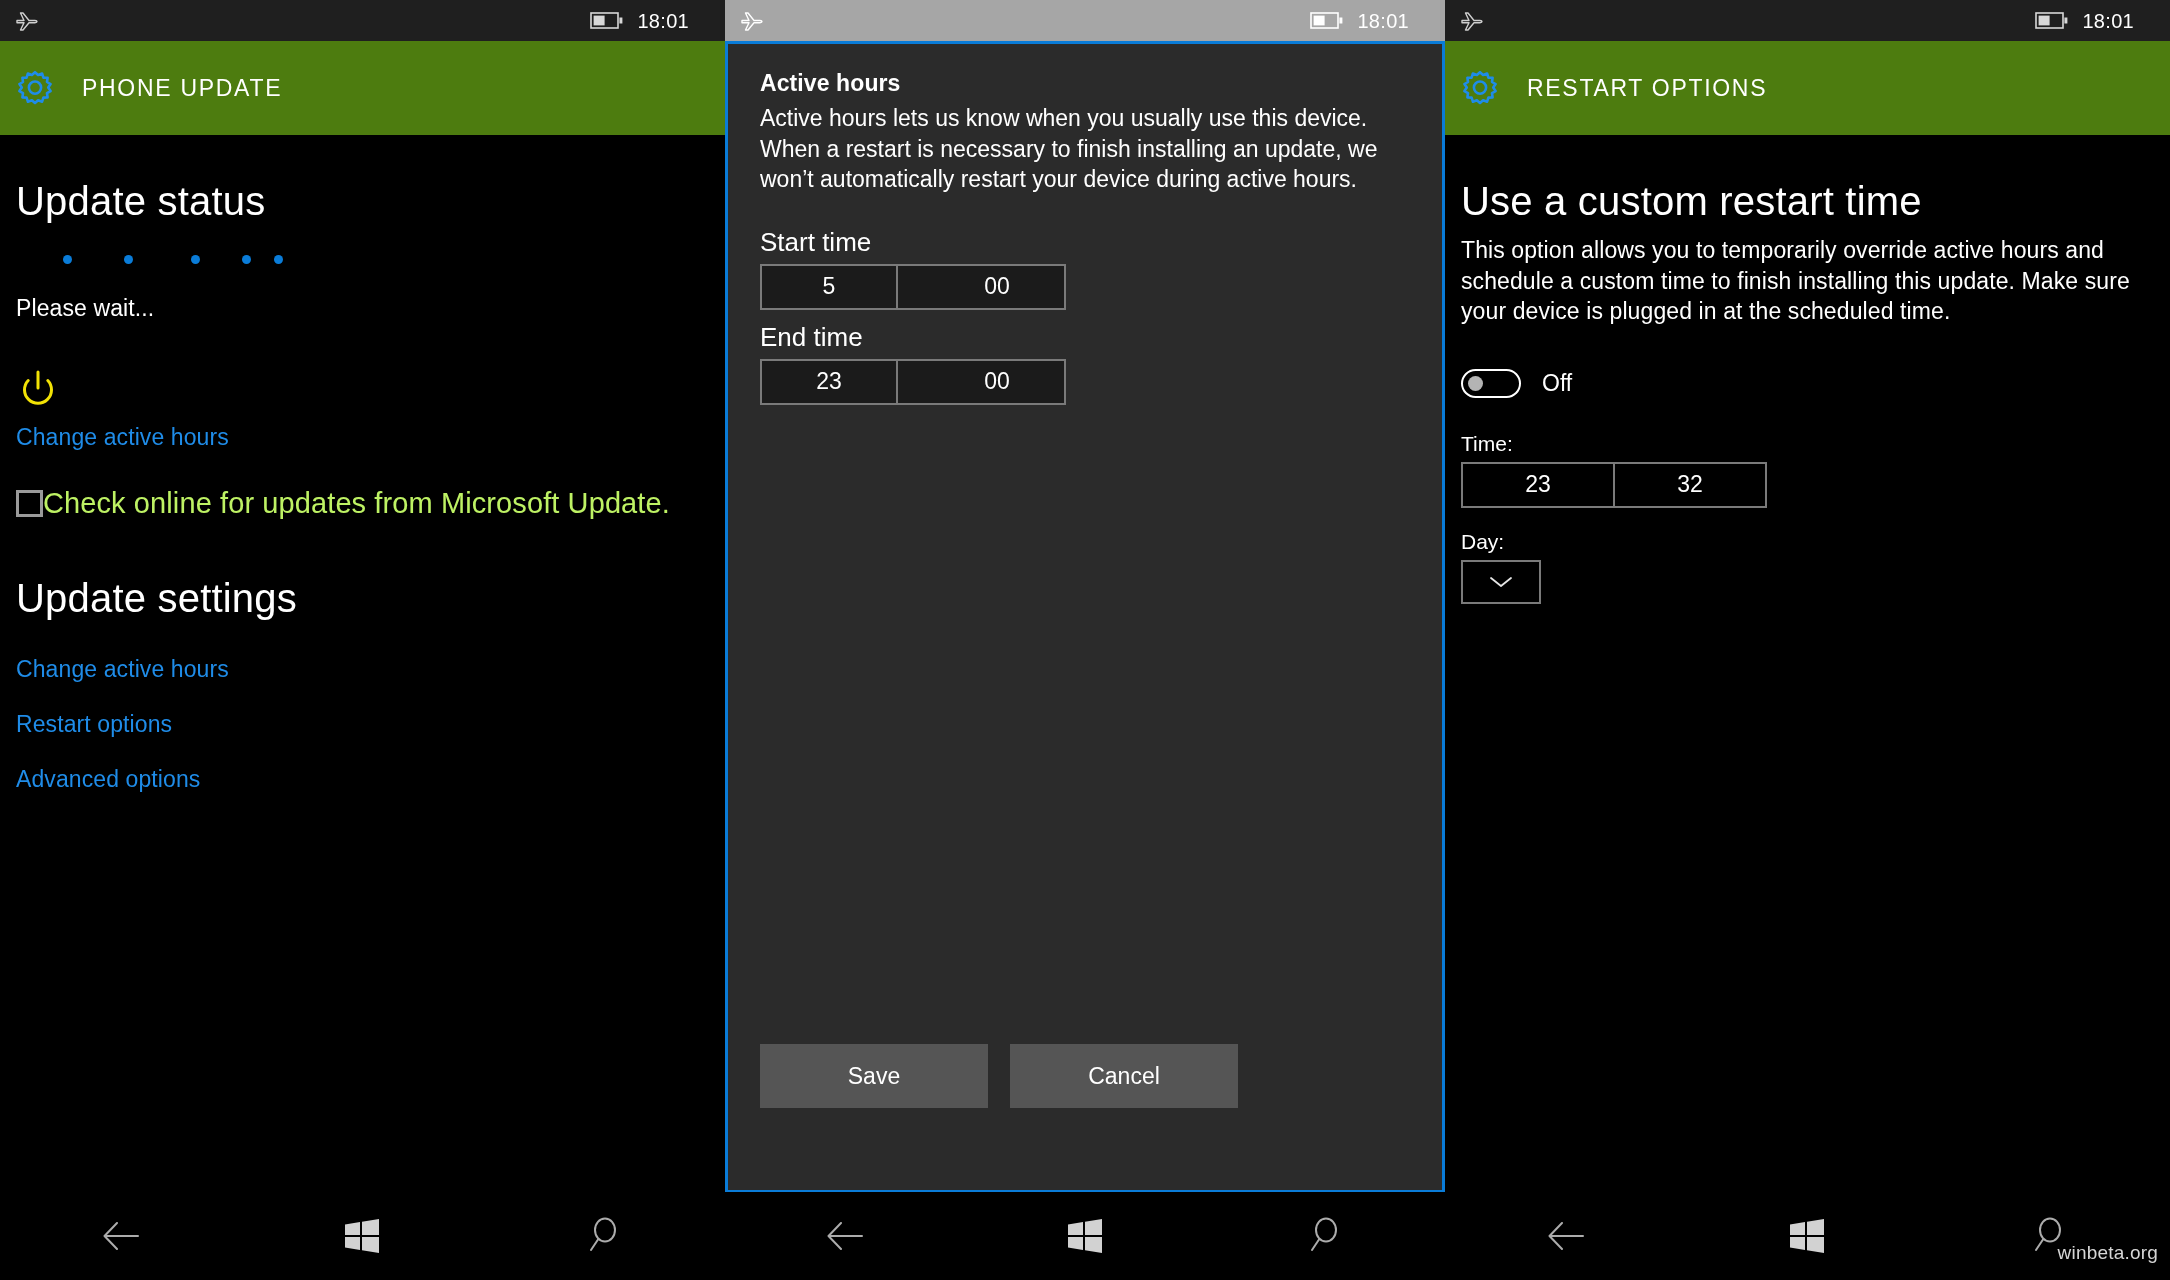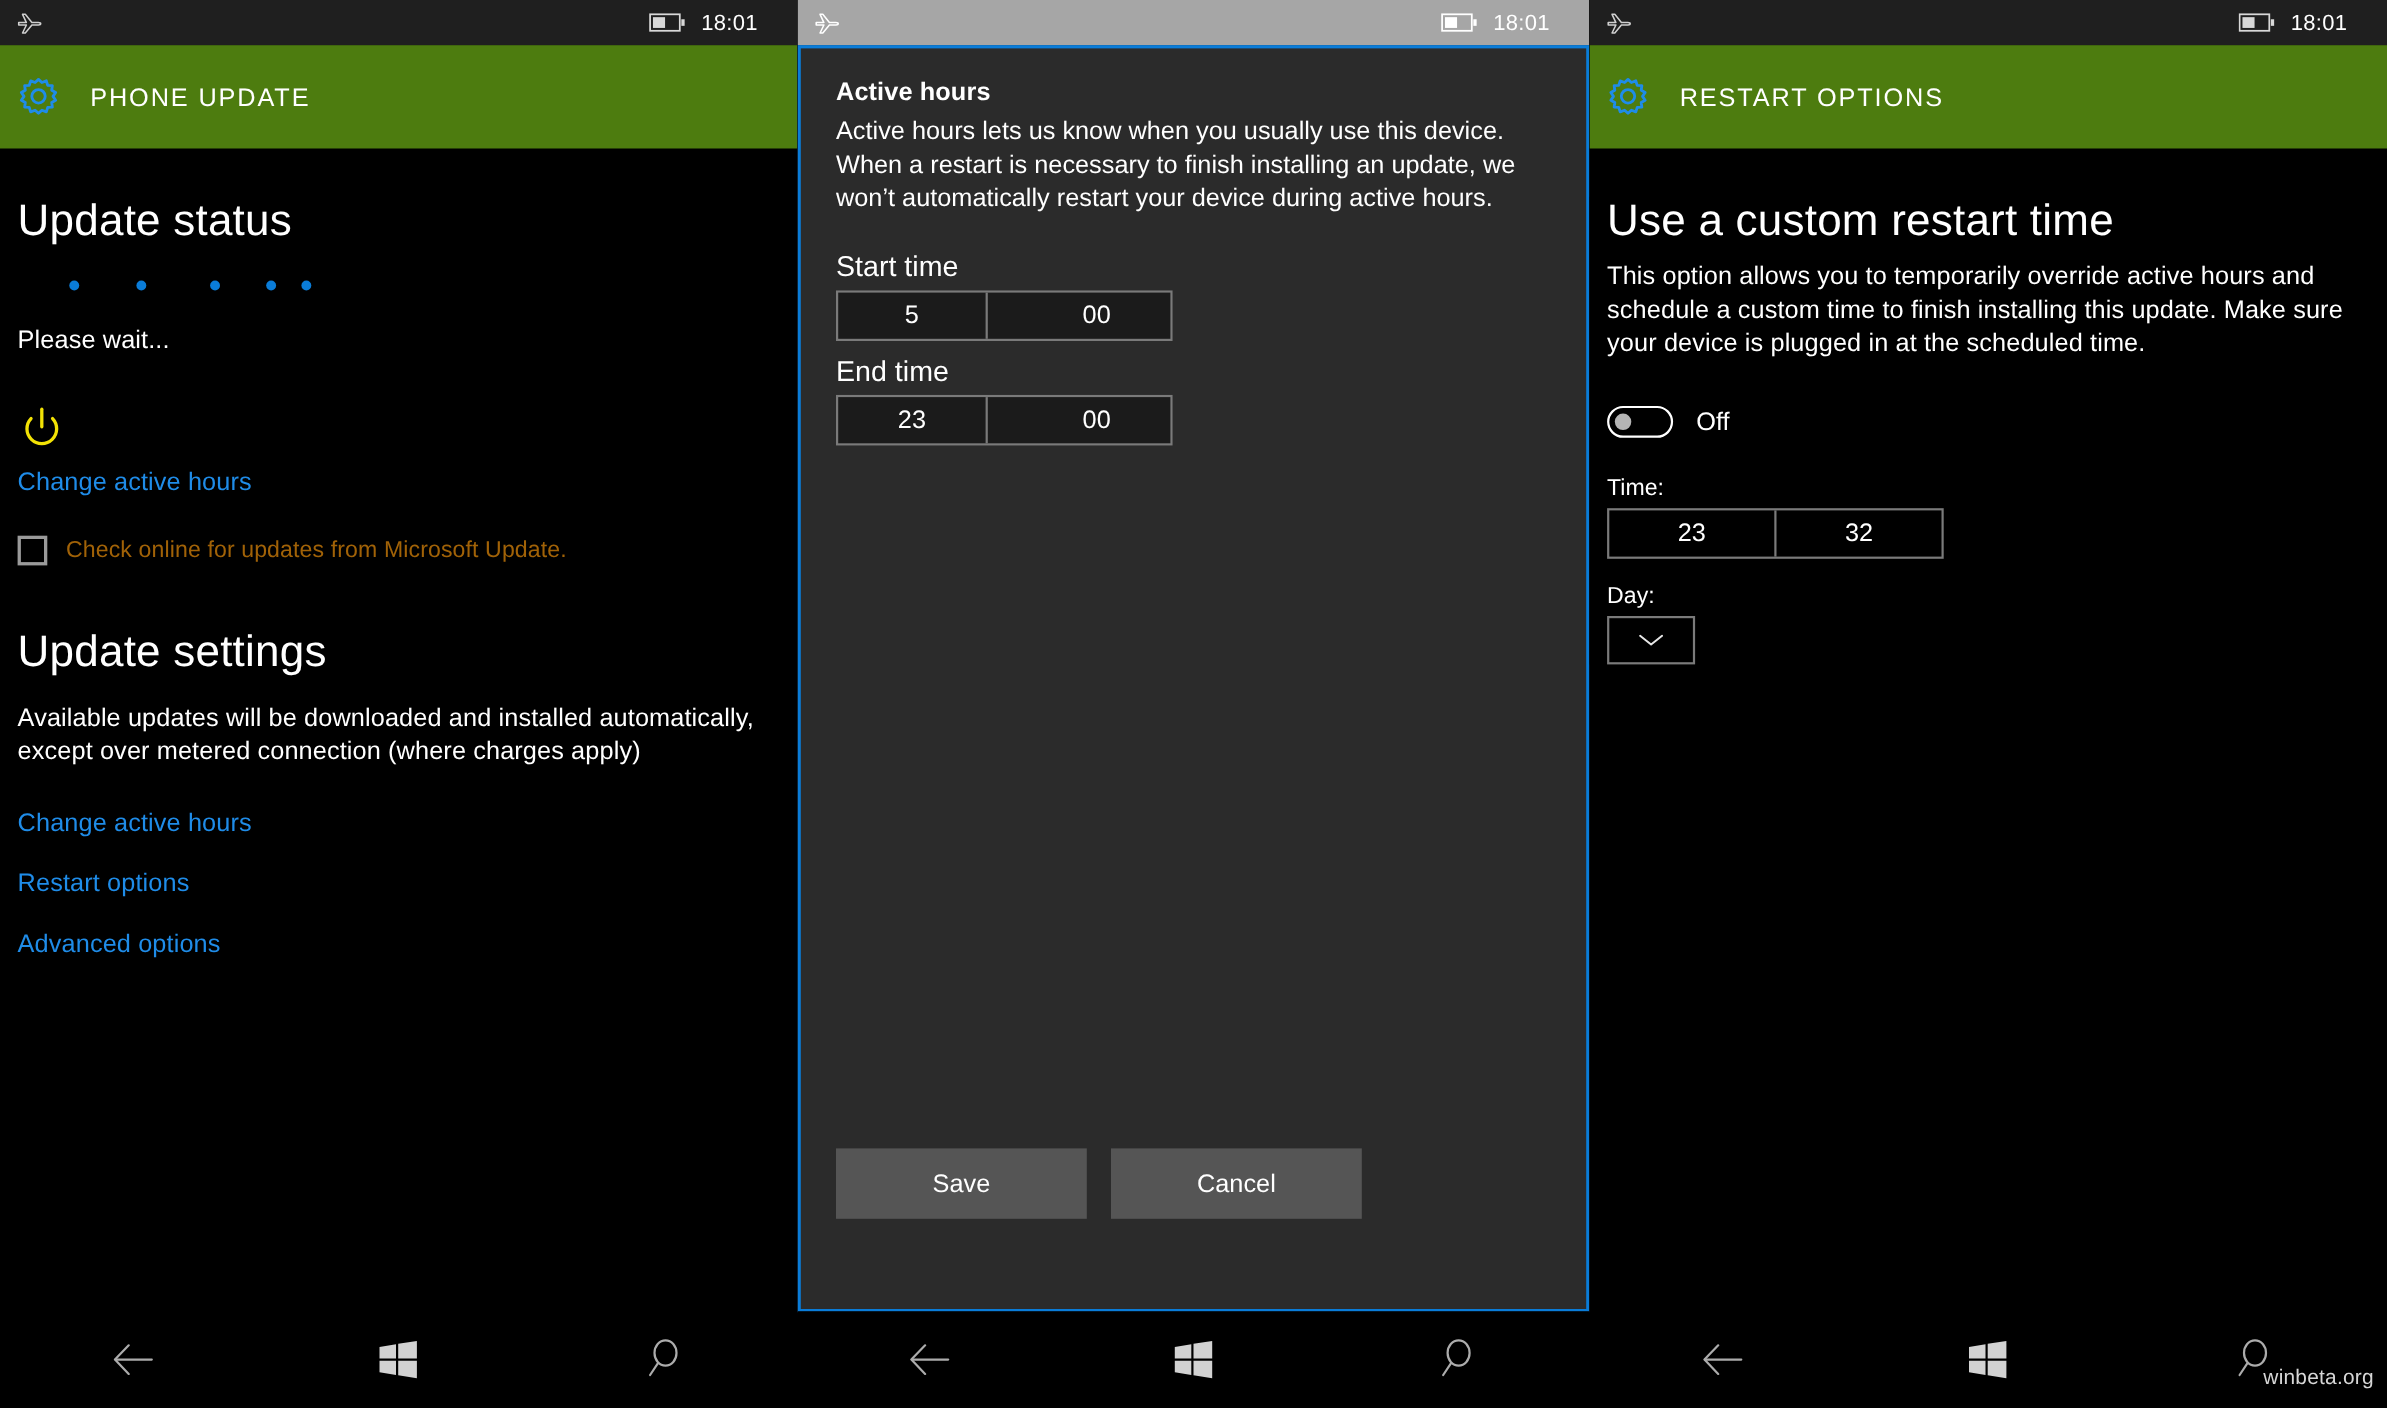--- a/index.html
+++ b/index.html
@@ -55,21 +55,21 @@
   }
   .dots{height:26px;margin-top:26px;position:relative;}
   .dot{position:absolute;width:9px;height:9px;border-radius:50%;background:#0a7cd8;top:6px;}
   .power-ico{width:44px;height:44px;display:block;}
 
   .cbrow{display:flex;align-items:center;margin-top:0;}
   .cbox{
     width:27px;height:27px;box-sizing:border-box;
     border:3px solid #9a9a9a;background:#000;flex:0 0 auto;
   }
-  .cblabel{color:#a16207;font-size:21px;font-weight:300;margin-left:17px;letter-spacing:.1px;}
+  .cblabel{color:#bef264;font-size:29px;font-weight:300;letter-spacing:.1px;}
 
   
   .navbar{
     position:absolute;left:0;bottom:0;width:100%;height:88px;background:#000;
     display:flex;align-items:center;justify-content:space-around;
   }
   .nav-ico{width:46px;height:46px;display:block;opacity:.82;}
   .win-ico{width:40px;height:40px;display:block;}
 
   
@@ -198,21 +198,20 @@
         <span class="link">Change active hours</span>
       </div>
 
       <div class="cbrow" style="margin-top:36px">
         <span class="cbox"></span>
         <span class="cblabel">Check online for updates from Microsoft Update.</span>
       </div>
 
       <h1 class="h1" style="margin-top:56px">Update settings</h1>
 
-      <p class="para" style="margin-top:23px">Available updates will be downloaded and installed automatically, except over metered connection (where charges apply)</p>
 
       <div style="margin-top:36px">
         <div style="margin-bottom:28px"><span class="link">Change active hours</span></div>
         <div style="margin-bottom:28px"><span class="link">Restart options</span></div>
         <div><span class="link">Advanced options</span></div>
       </div>
     </div>
 
     <div class="navbar">
       <span>

